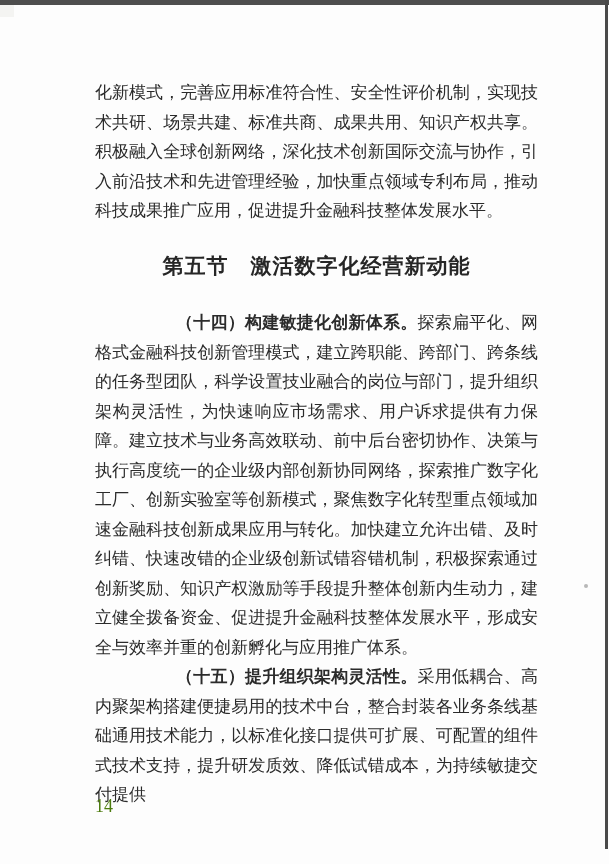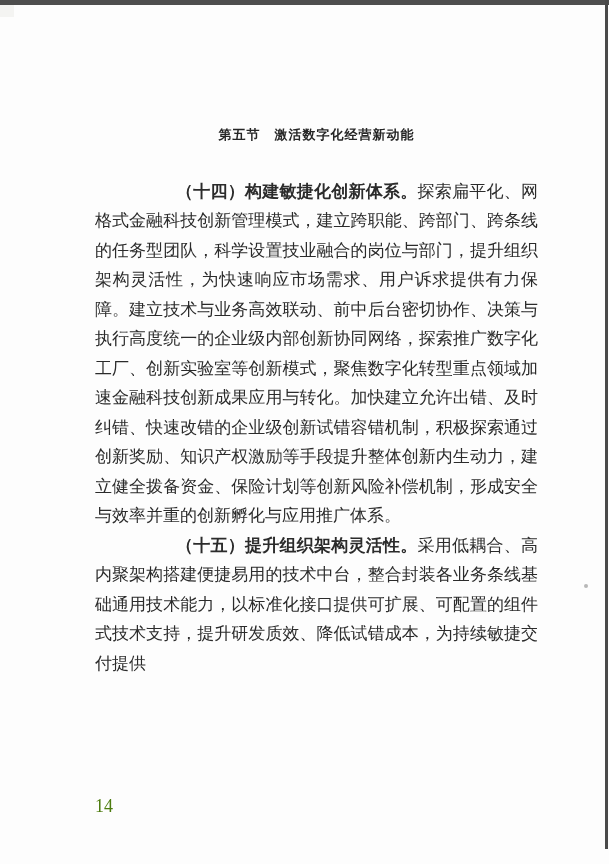--- a/index.html
+++ b/index.html
@@ -56,22 +56,22 @@
     margin: 0;
     font-size: 17px;
     line-height: 29.5px;
     text-align: justify;
     text-justify: inter-ideograph;
   }
   .body-text.indent-2em {
     text-indent: 2em;
   }
   .section-heading {
-    margin: 42px 0 27px 0;
-    font-size: 13px;
+    margin: 26px 0 27px 0;
+    font-size: 21px;
     line-height: 29.5px;
     font-weight: bold;
     text-align: center;
     color: #262626;
     letter-spacing: 1px;
   }
   .para-lead {
     font-weight: bold;
     margin-left: 47px;
   }
@@ -89,23 +89,24 @@
 
 <div class="sheet">
 
   <div class="scan-edge-top"></div>
   <div class="scan-edge-right"></div>
   <div class="scan-patch-topleft"></div>
   <div class="scan-speck"></div>
 
   <div class="text-block">
 
+    <p class="body-text">化新模式，完善应用标准符合性、安全性评价机制，实现技术共研、场景共建、标准共商、成果共用、知识产权共享。积极融入全球创新网络，深化技术创新国际交流与协作，引入前沿技术和先进管理经验，加快重点领域专利布局，推动科技成果推广应用，促进提升金融科技整体发展水平。</p>
 
     <h2 class="section-heading">第五节　激活数字化经营新动能</h2>
 
-    <p class="body-text indent-2em"><span class="para-lead">（十四）构建敏捷化创新体系。</span><span>探索扁平化、网格式金融科技创新管理模式，建立跨职能、跨部门、跨条线的任务型团队，科学设置技业融合的岗位与部门，提升组织架构灵活性，为快速响应市场需求、用户诉求提供有力保障。建立技术与业务高效联动、前中后台密切协作、决策与执行高度统一的企业级内部创新协同网络，探索推广数字化工厂、创新实验室等创新模式，聚焦数字化转型重点领域加速金融科技创新成果应用与转化。加快建立允许出错、及时纠错、快速改错的企业级创新试错容错机制，积极探索通过创新奖励、知识产权激励等手段提升整体创新内生动力，建立健全拨备资金、保险计划等创新风险补偿机制，形成安全与效率并重的创新孵化与应用推广体系。</span></p>
+    <p class="body-text indent-2em"><span class="para-lead">（十四）构建敏捷化创新体系。</span><span>探索扁平化、网格式金融科技创新管理模式，建立跨职能、跨部门、跨条线的任务型团队，科学设置技业融合的岗位与部门，提升组织架构灵活性，为快速响应市场需求、用户诉求提供有力保障。建立技术与业务高效联动、前中后台密切协作、决策与执行高度统一的企业级内部创新协同网络，探索推广数字化工厂、创新实验室等创新模式，聚焦数字化转型重点领域加速金融科技创新成果应用与转化。加快建立允许出错、及时纠错、快速改错的企业级创新试错容错机制，积极探索通过创新奖励、知识产权激励等手段提升整体创新内生动力，建立健全拨备资金、促进提升金融科技整体发展水平，形成安全与效率并重的创新孵化与应用推广体系。</span></p>
 
     <p class="body-text indent-2em"><span class="para-lead">（十五）提升组织架构灵活性。</span><span>采用低耦合、高内聚架构搭建便捷易用的技术中台，整合封装各业务条线基础通用技术能力，以标准化接口提供可扩展、可配置的组件式技术支持，提升研发质效、降低试错成本，为持续敏捷交付提供</span></p>
   </div>
 
   <div class="page-number">14</div>
 
 </div>
 
 </body></html>

